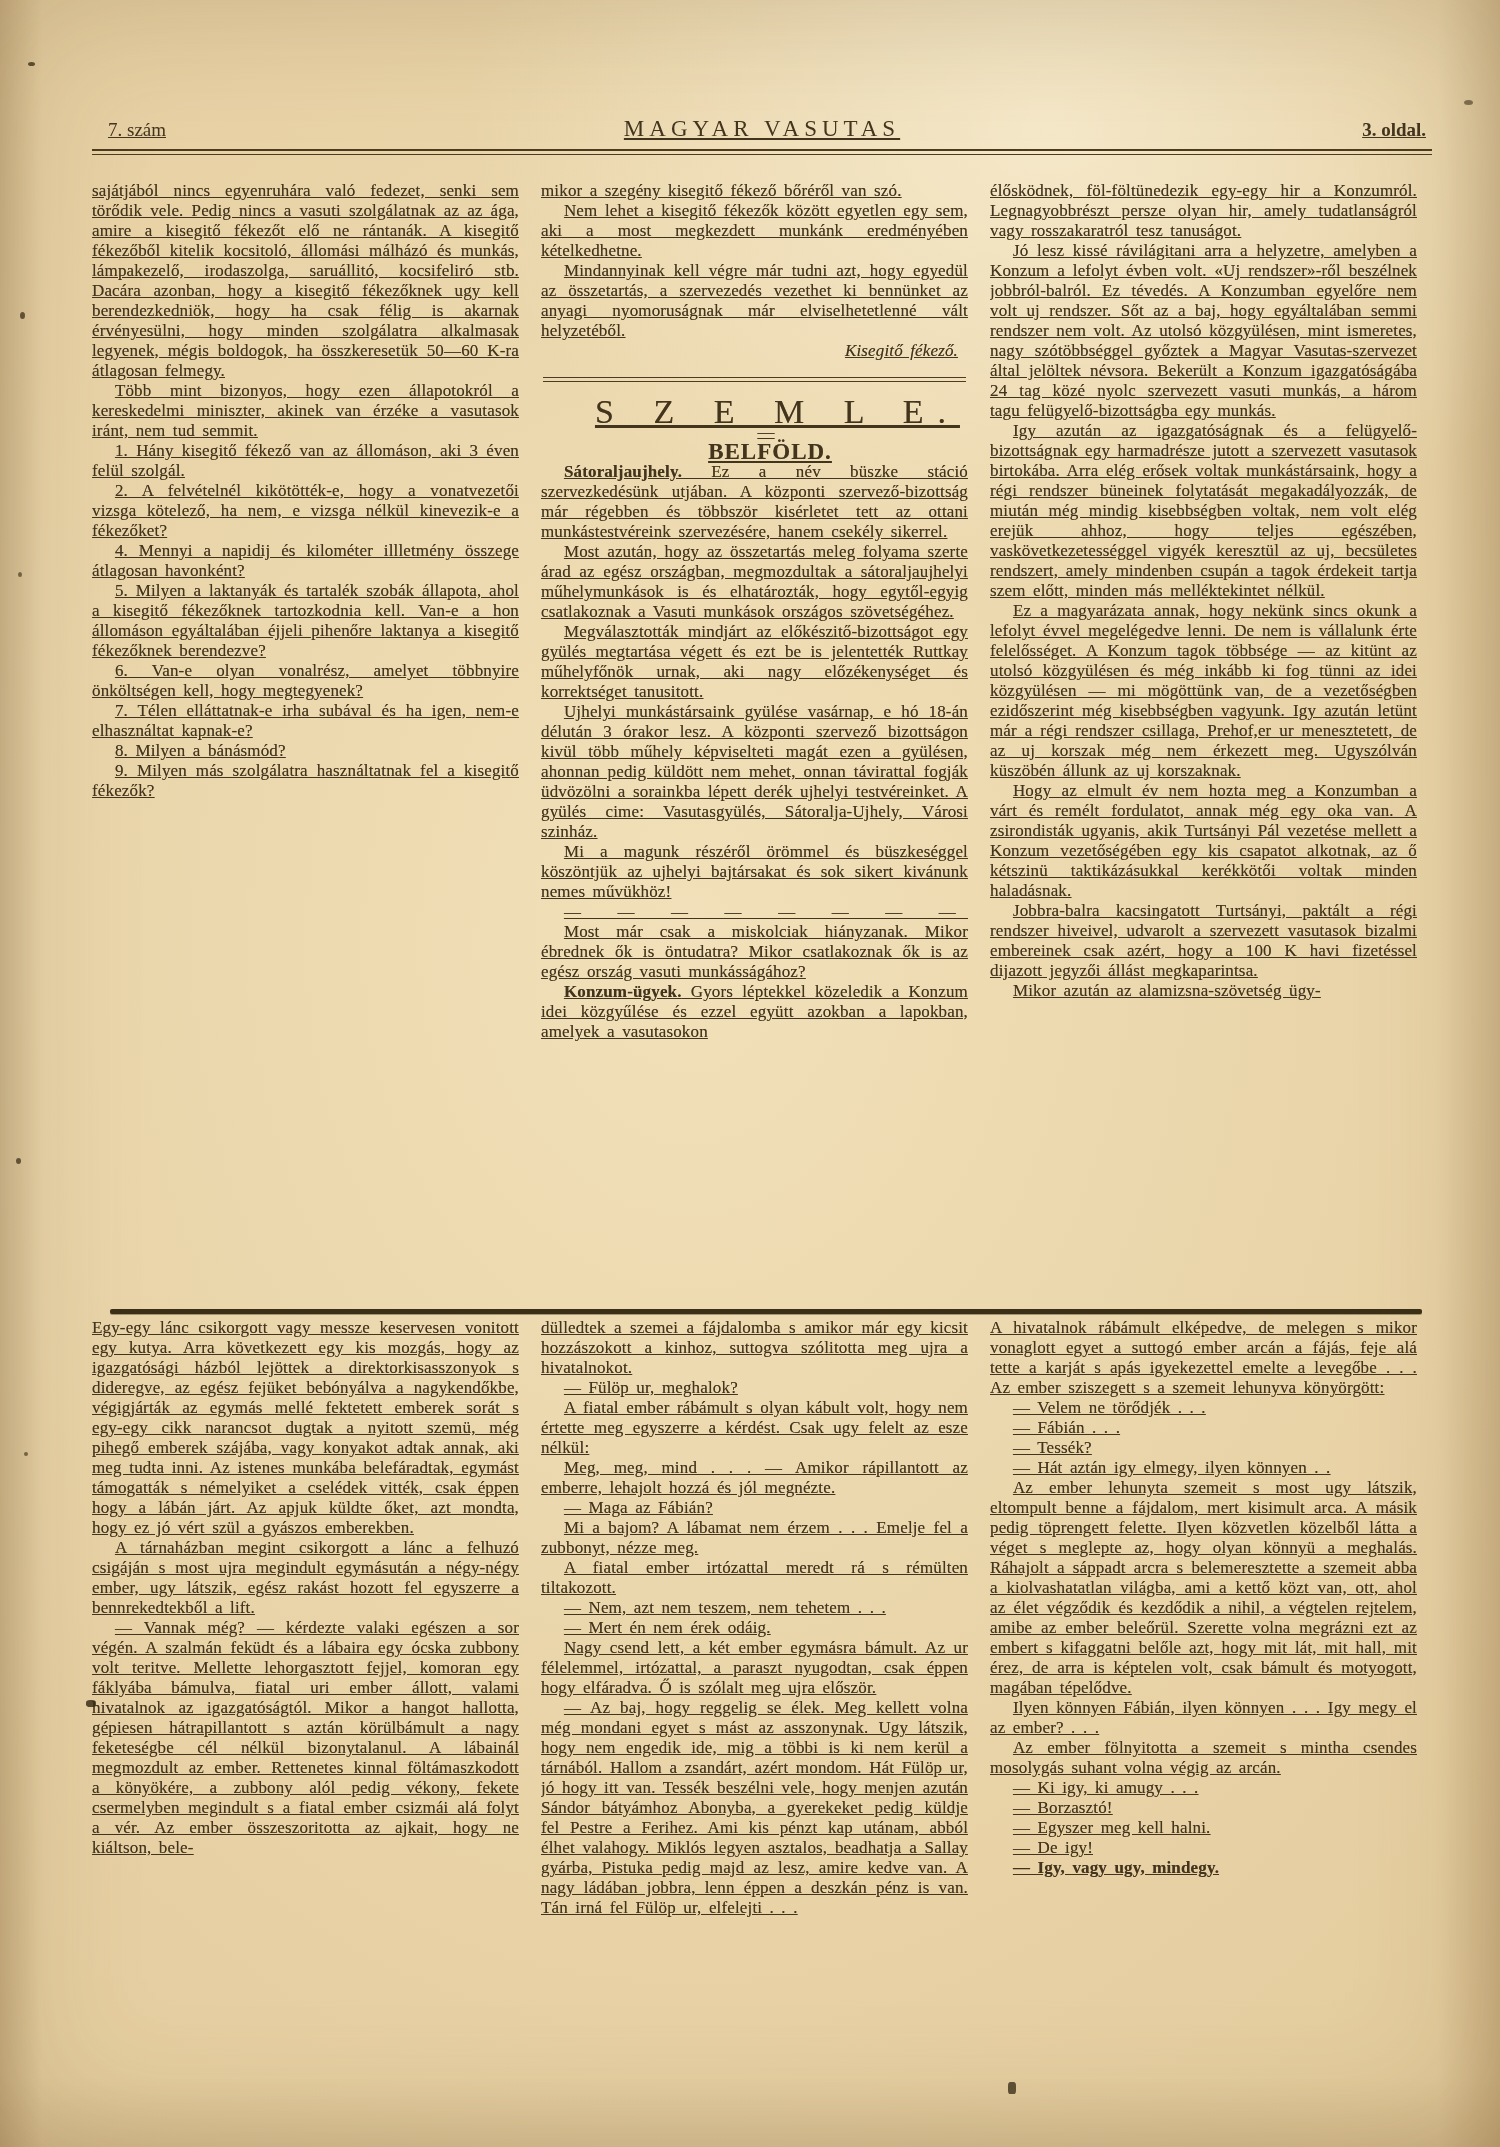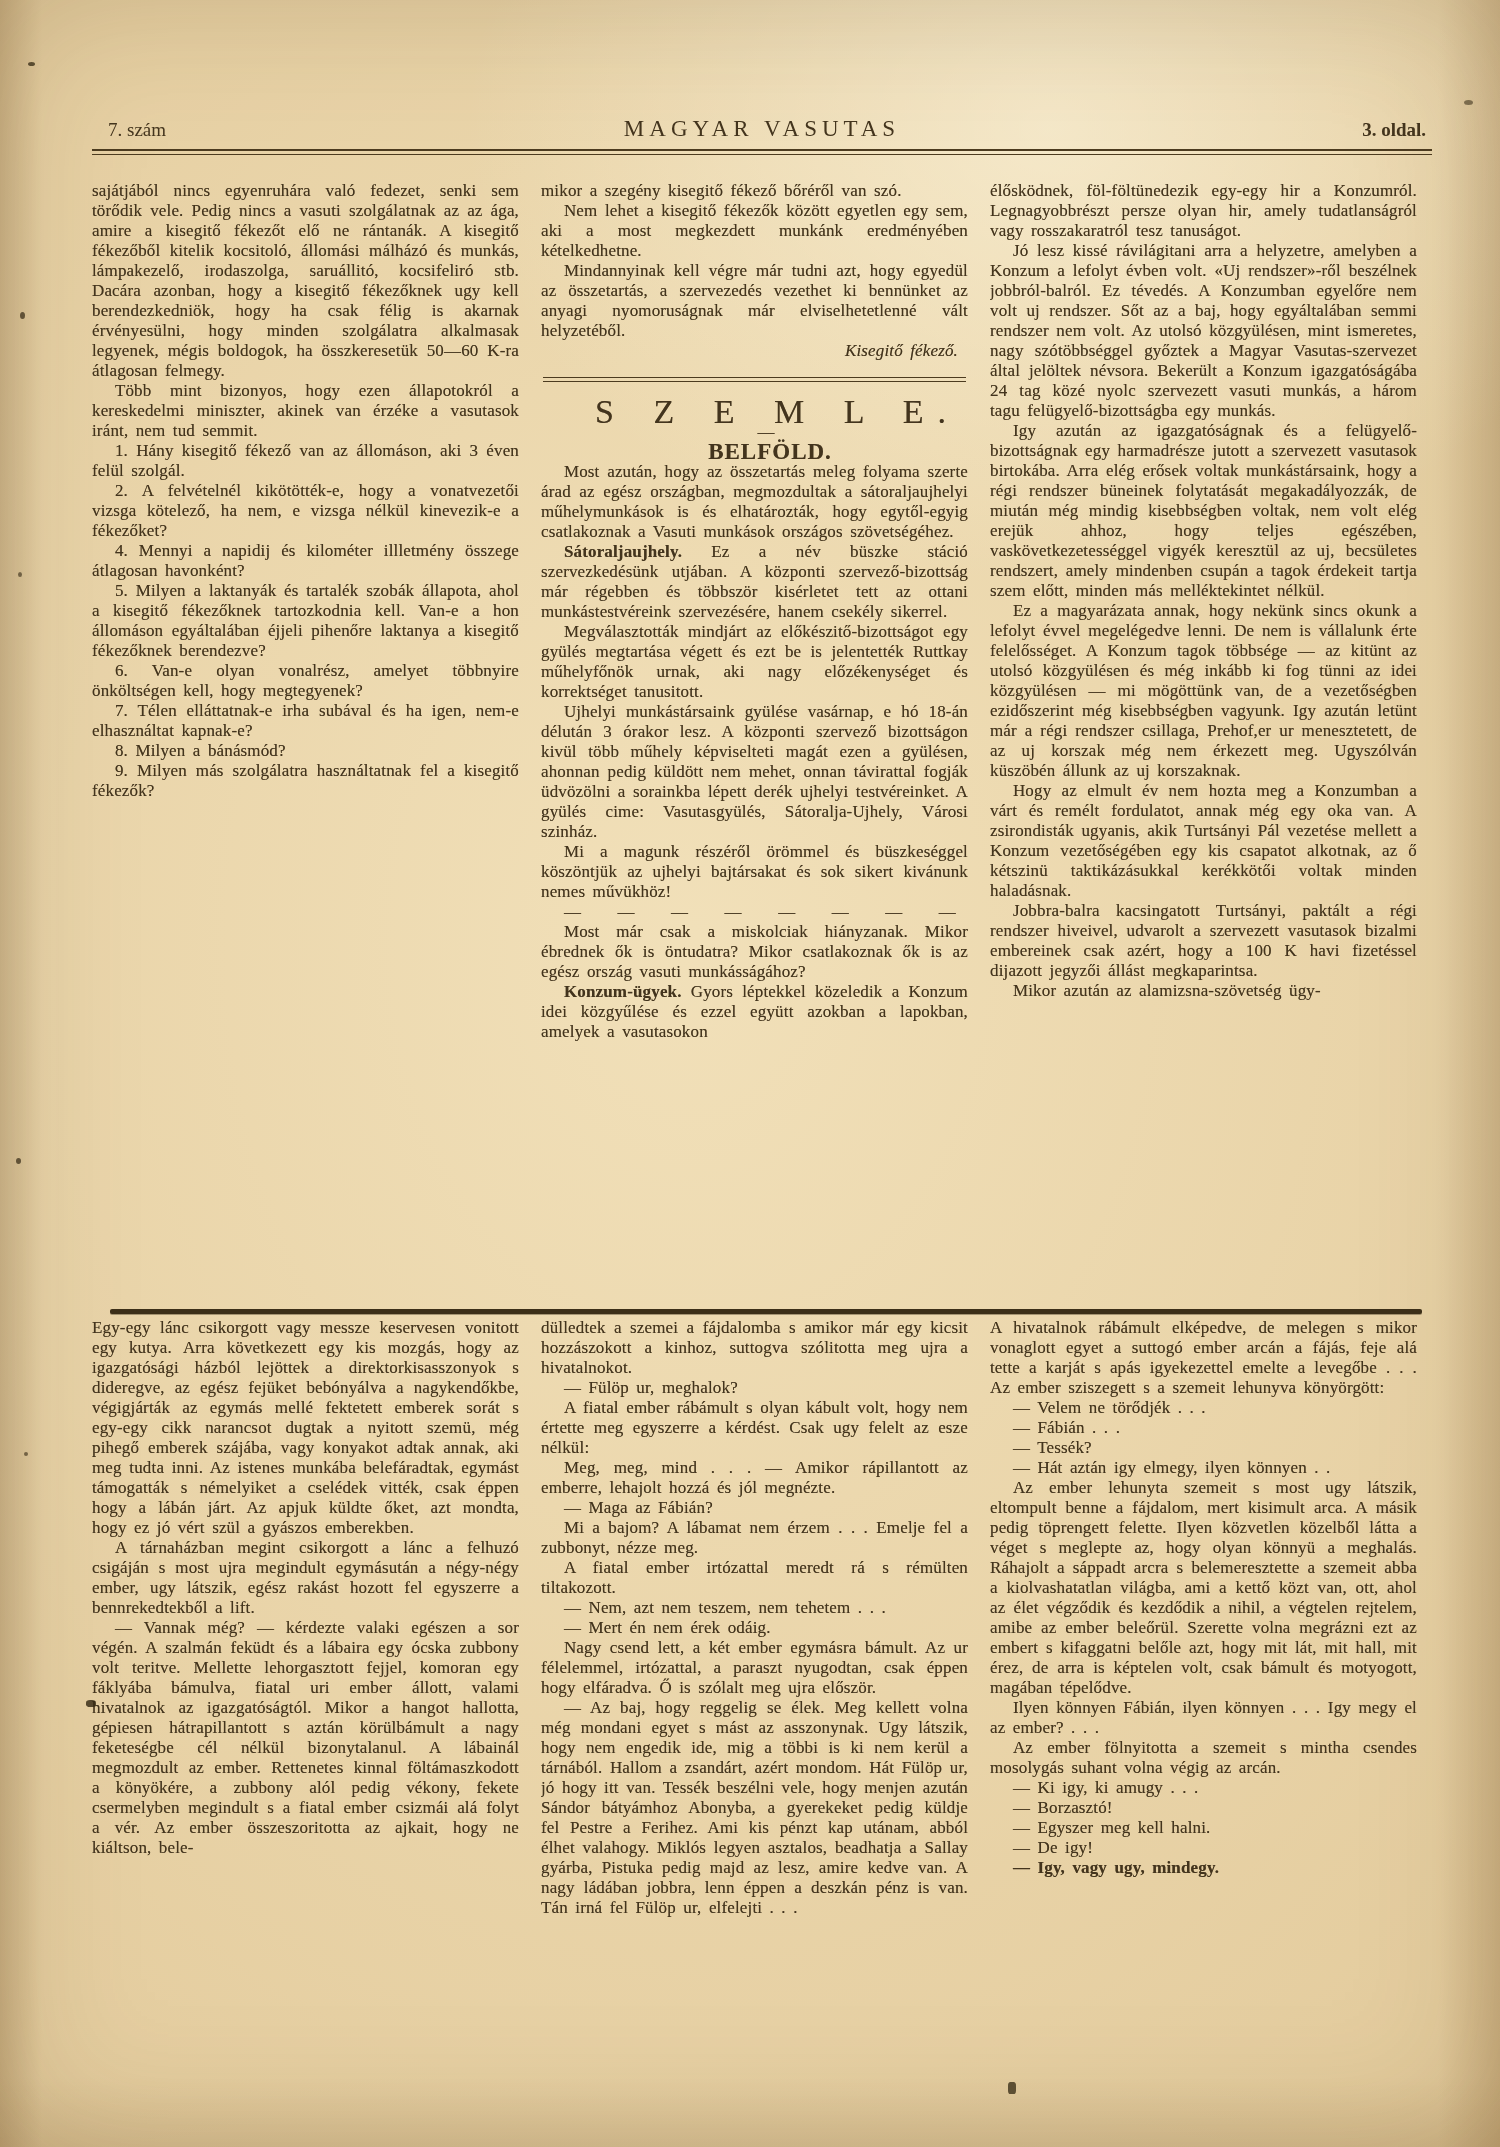--- a/index.html
+++ b/index.html
@@ -7,20 +7,21 @@
   .page{
     position:relative;width:1500px;height:2147px;overflow:hidden;
     background-color:#e9d4a7;
     background-image:
       radial-gradient(900px 700px at 70% 6%, rgba(255,249,228,.55), rgba(255,249,228,0) 65%),
       radial-gradient(1500px 1900px at 46% 44%, rgba(255,244,215,.38), rgba(196,156,98,.20) 88%),
       linear-gradient(90deg, rgba(120,88,46,.30) 0px, rgba(120,88,46,0) 42px, rgba(120,88,46,0) 1438px, rgba(140,104,58,.30) 1500px),
       linear-gradient(0deg, rgba(120,88,46,.14) 0px, rgba(120,88,46,0) 70px);
     box-shadow:inset 0 0 140px rgba(92,64,24,.22);
     color:#43341d;
+    text-decoration:underline;
   }
   .container{width:1340px;margin-left:92px;}
   .masthead{display:grid;grid-template-columns:1fr auto 1fr;align-items:baseline;padding-top:116px;}
   .masthead .issue{font-size:19px;justify-self:start;margin-left:16px;}
   .masthead .title{font-size:23px;letter-spacing:5px;font-weight:500;justify-self:center;}
   .masthead .pageno{font-size:19px;font-weight:bold;justify-self:end;margin-right:6px;text-align:right;}
   .rule-double{margin-top:7px;height:3px;border-top:2px solid #4c3b1f;border-bottom:1px solid #4c3b1f;}
   .cols{display:flex;gap:22px;margin-top:26px;}
   .col{flex:0 0 427px;width:427px;overflow:hidden;text-align:justify;
        font-size:17px;line-height:20px;word-spacing:3px;letter-spacing:.15px;
@@ -88,25 +89,25 @@
 
       <div class="col">
         <p class="flush">mikor a szegény kisegitő fékező bőréről van szó.</p>
         <p>Nem lehet a kisegitő fékezők között egyetlen egy sem, aki a most megkezdett munkánk eredményében kételkedhetne.</p>
         <p>Mindannyinak kell végre már tudni azt, hogy egyedül az összetartás, a szervezedés vezethet ki bennünket az anyagi nyomoruságnak már elviselhetetlenné vált helyzetéből.</p>
         <p class="signature">Kisegitő fékező.</p>
         <div class="sep-double"></div>
         <p class="szemle">S Z E M L E.</p>
         <p class="szemle-dash">—</p>
         <p class="belfold">BELFÖLD.</p>
-        <p>Most azután, hogy az összetartás meleg folyama szerte árad az egész országban, megmozdultak a sátoraljaujhelyi műhelymunkások is és elhatározták, hogy egytől-egyig csatlakoznak a Vasuti munkások országos szövetségéhez.</p>
         <p>
           <span class="lead">Sátoraljaujhely.</span>
           <span>Ez a név büszke stáció szervezkedésünk utjában. A központi szervező-bizottság már régebben és többször kisérletet tett az ottani munkástestvéreink szervezésére, hanem csekély sikerrel.</span>
         </p>
+        <p>Most azután, hogy az összetartás meleg folyama szerte árad az egész országban, megmozdultak a sátoraljaujhelyi műhelymunkások is és elhatározták, hogy egytől-egyig csatlakoznak a Vasuti munkások országos szövetségéhez.</p>
         <p>Megválasztották mindjárt az előkészitő-bizottságot egy gyülés megtartása végett és ezt be is jelentették Ruttkay műhelyfőnök urnak, aki nagy előzékenységet és korrektséget tanusitott.</p>
         <p>Ujhelyi munkástársaink gyülése vasárnap, e hó 18-án délután 3 órakor lesz. A központi szervező bizottságon kivül több műhely képviselteti magát ezen a gyülésen, ahonnan pedig küldött nem mehet, onnan távirattal fogják üdvözölni a sorainkba lépett derék ujhelyi testvéreinket. A gyülés cime: Vasutasgyülés, Sátoralja-Ujhely, Városi szinház.</p>
         <p>Mi a magunk részéről örömmel és büszkeséggel köszöntjük az ujhelyi bajtársakat és sok sikert kivánunk nemes művükhöz!</p>
         <p class="dash-row">— — — — — — — — —</p>
         <p>Most már csak a miskolciak hiányzanak. Mikor ébrednek ők is öntudatra? Mikor csatlakoznak ők is az egész ország vasuti munkásságához?</p>
         <p>
           <span class="lead">Konzum-ügyek.</span>
           <span>Gyors léptekkel közeledik a Konzum idei közgyűlése és ezzel együtt azokban a lapokban, amelyek a vasutasokon</span>
         </p>
       </div>

